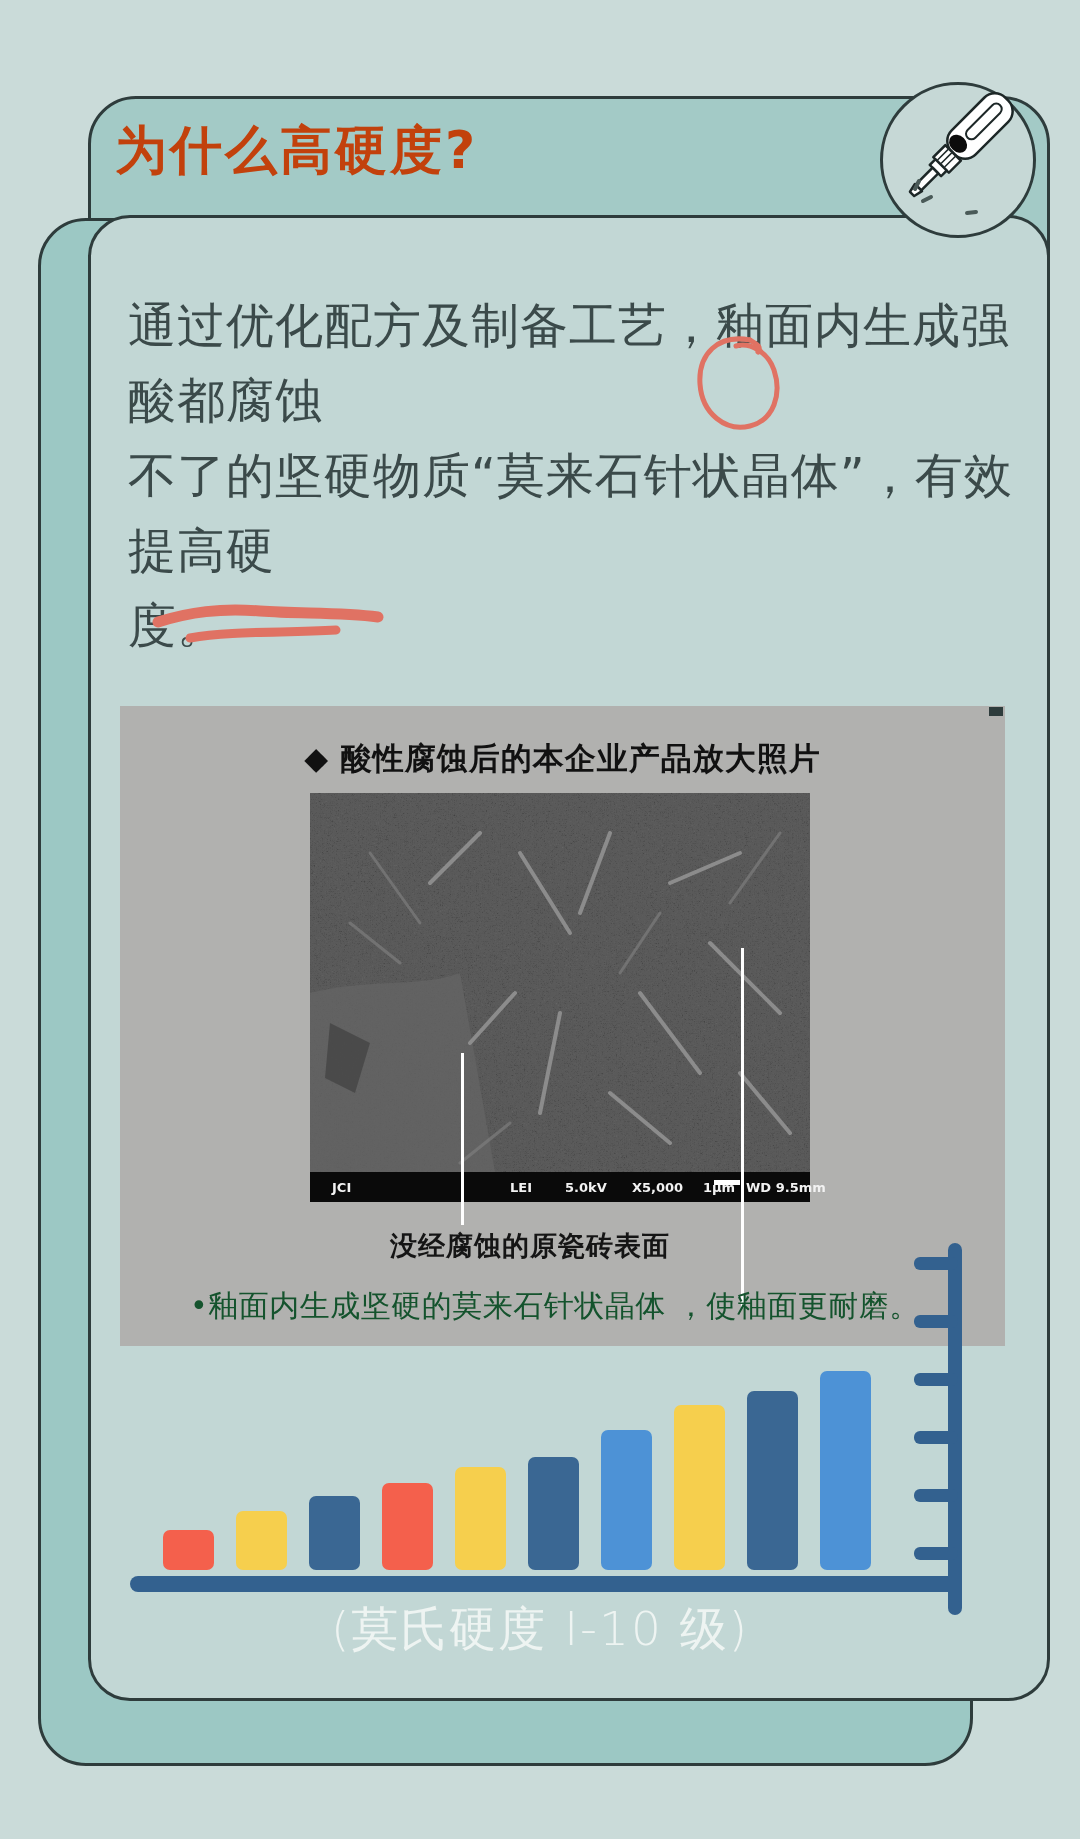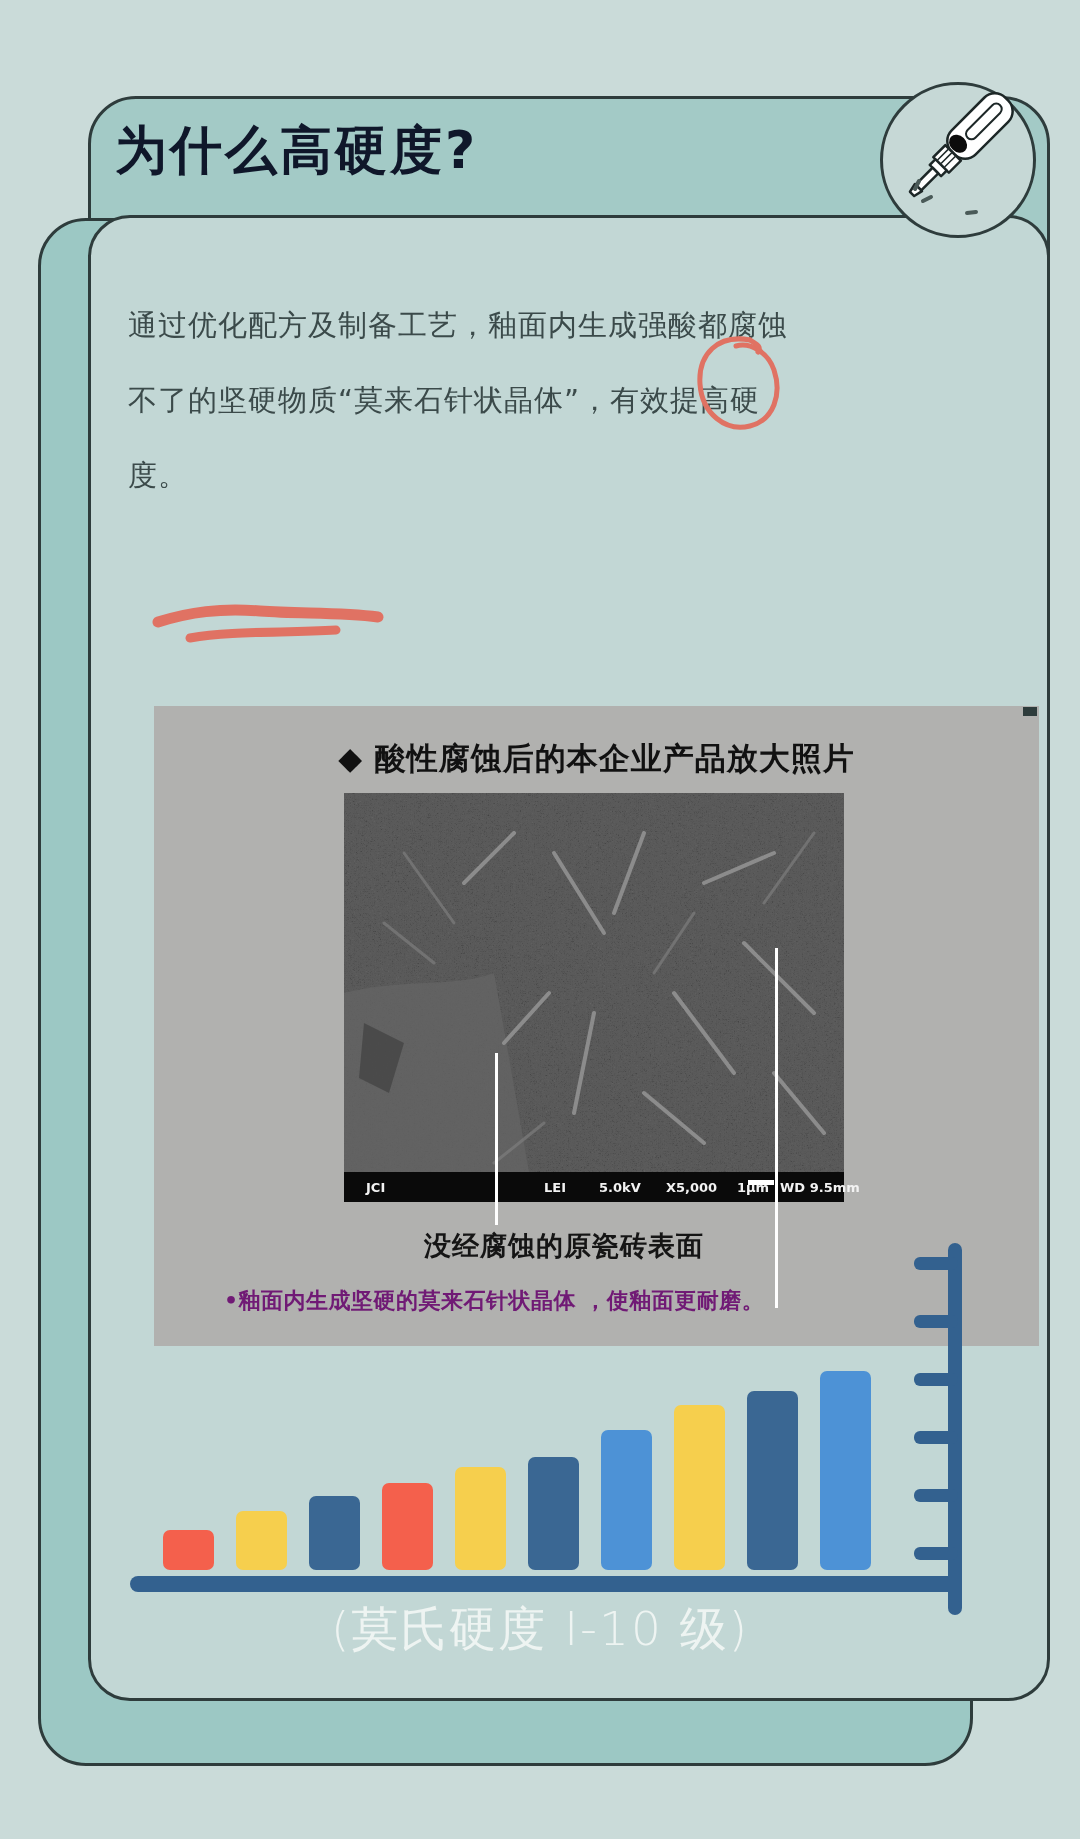--- a/index.html
+++ b/index.html
@@ -22,40 +22,40 @@
     background:#9cc8c4;border:3px solid #2e3c3c;border-radius:48px;
     box-sizing:border-box;z-index:2;
   }
   .content-card{
     left:88px;top:215px;width:962px;height:1486px;
     background:#c2d7d5;border:3px solid #2e3c3c;border-radius:42px;
     box-sizing:border-box;z-index:3;
   }
   .page-title{
     left:115px;top:116px;z-index:4;
-    color:#0f172a;font-size:52px;font-weight:bold;letter-spacing:3px;
+    color:#c2410c;font-size:52px;font-weight:bold;letter-spacing:3px;
   }
   .badge-circle{
     left:880px;top:82px;width:156px;height:156px;border-radius:50%;
     background:#c6d8d6;border:3px solid #2e3c3c;box-sizing:border-box;
     z-index:5;
   }
 
   
   .para{
     left:128px;top:288px;width:890px;z-index:6;
-    color:#3b4a4a;font-size:29px;line-height:75px;letter-spacing:1px;
+    color:#3b4a4a;font-size:48px;line-height:75px;letter-spacing:1px;
   }
   .red-circle-annot{left:688px;top:332px;z-index:7;}
   .red-underline{left:150px;top:600px;z-index:7;}
 
   
   .figure{
     left:120px;top:706px;width:885px;height:640px;
-    background:#b1b1af;z-index:6;margin-left:34px;
+    background:#b1b1af;z-index:6;
   }
   .fig-corner-mark{
     left:869px;top:1px;width:14px;height:9px;background:#2e3c3c;
   }
   .fig-title{
     left:0;top:32px;width:100%;text-align:center;
     color:#111;font-size:31px;font-weight:bold;letter-spacing:1px;
   }
   .sem{left:190px;top:87px;width:500px;height:379px;background:#6e6e6e;overflow:hidden;}
   .sem svg{display:block;}
@@ -67,21 +67,21 @@
   .sem-scalebar{position:absolute;left:404px;top:3px;width:26px;height:5px;background:#fff;}
   .callout-line{background:#ffffff;width:3px;}
   .callout-1{left:341px;top:347px;height:172px;}
   .callout-2{left:621px;top:242px;height:360px;}
   .fig-label{
     left:150px;top:522px;width:400px;text-align:right;
     color:#151515;font-size:27px;font-weight:bold;letter-spacing:1px;
   }
   .fig-bullet{
     left:70px;top:580px;width:800px;
-    color:#701a75;font-size:22px;font-weight:bold;letter-spacing:0.5px;
+    color:#14532d;font-size:30px;font-weight:normal;letter-spacing:0.5px;
   }
 
   
   .chart{left:125px;top:1238px;width:880px;height:415px;z-index:7;}
   .bar{
     position:absolute;bottom:83px;width:51px;border-radius:7px;
   }
   .h-axis{
     left:5px;top:338px;width:832px;height:16px;border-radius:8px;
   }

